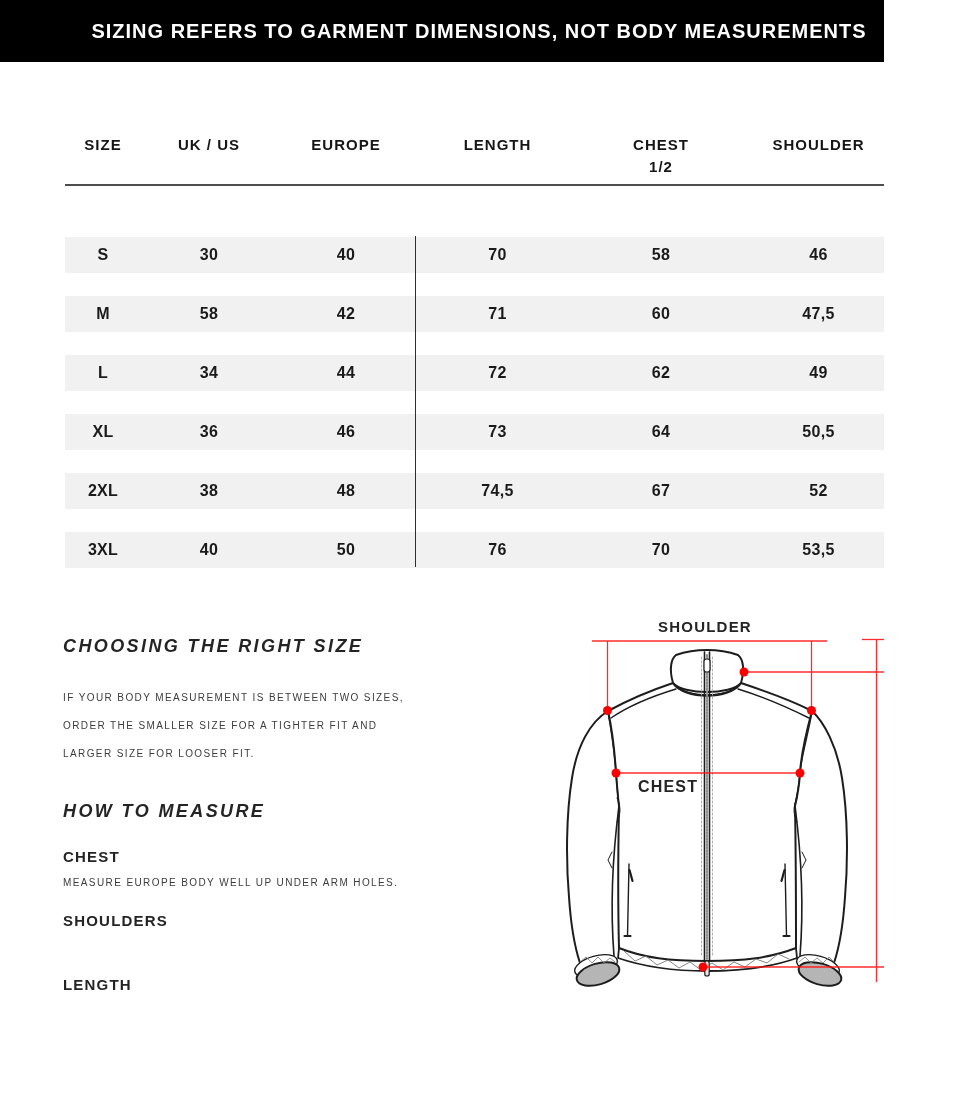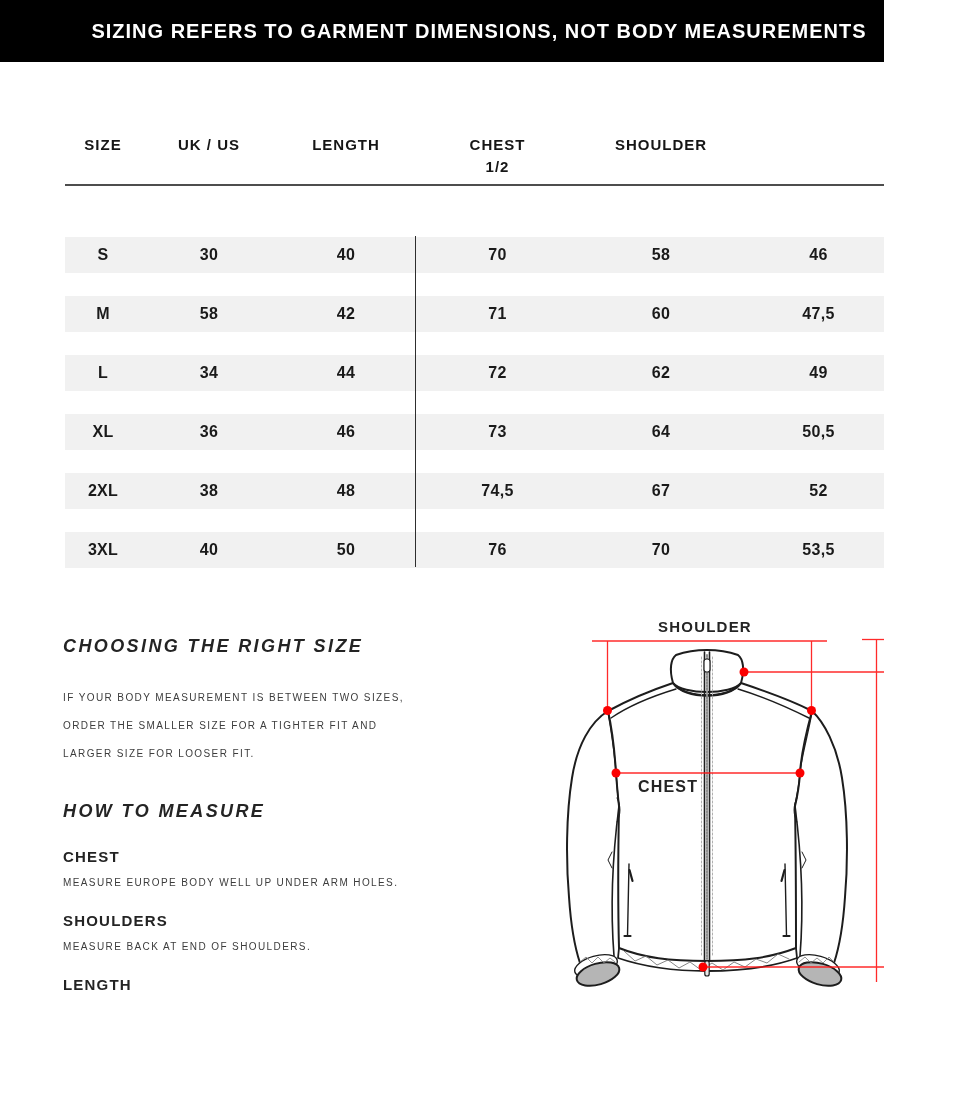--- a/index.html
+++ b/index.html
@@ -70,20 +70,21 @@
 
 <div class="page">
 
   <div class="banner">
     <span>SIZING REFERS TO GARMENT DIMENSIONS, NOT BODY MEASUREMENTS</span>
   </div>
 
   <div class="thead grid6">
     <div class="hcell">SIZE</div>
     <div class="hcell">UK / US</div>
+    <div class="hcell">EUROPE</div>
     <div class="hcell">LENGTH</div>
     <div class="hcell">
       <div>CHEST</div>
       <div>1/2</div>
     </div>
     <div class="hcell">SHOULDER</div>
   </div>
 
   <div class="hrule"></div>
 
@@ -146,21 +147,20 @@
     <div>ORDER THE SMALLER SIZE FOR A TIGHTER FIT AND</div>
     <div>LARGER SIZE FOR LOOSER FIT.</div>
   </div>
 
   <div class="section-heading" style="top:801px;">HOW TO MEASURE</div>
 
   <div class="sub-label" style="top:848px;">CHEST</div>
   <div class="body-text" style="top:869px;">MEASURE EUROPE BODY WELL UP UNDER ARM HOLES.</div>
 
   <div class="sub-label" style="top:912px;">SHOULDERS</div>
-  <div class="body-text" style="top:933px;">MEASURE BACK AT END OF SHOULDERS.</div>
 
   <div class="sub-label" style="top:976px;">LENGTH</div>
 
   <svg class="diagram-svg" viewBox="550 610 408 404">
 
     <g stroke="#1d1d1d" fill="#ffffff" stroke-linecap="round" stroke-linejoin="round">
 
       <path d="M608,711 C590,722 577,746 572,778 C566,815 566,862 569,897 C571,927 576,951 580,963" fill="none" stroke-width="2"></path>
       <path d="M619,806 C613,852 610,905 614,956" fill="none" stroke-width="1.6"></path>
       <ellipse cx="596" cy="966" rx="22" ry="10" transform="rotate(-16 596 966)" fill="#ffffff" stroke-width="1.4"></ellipse>

